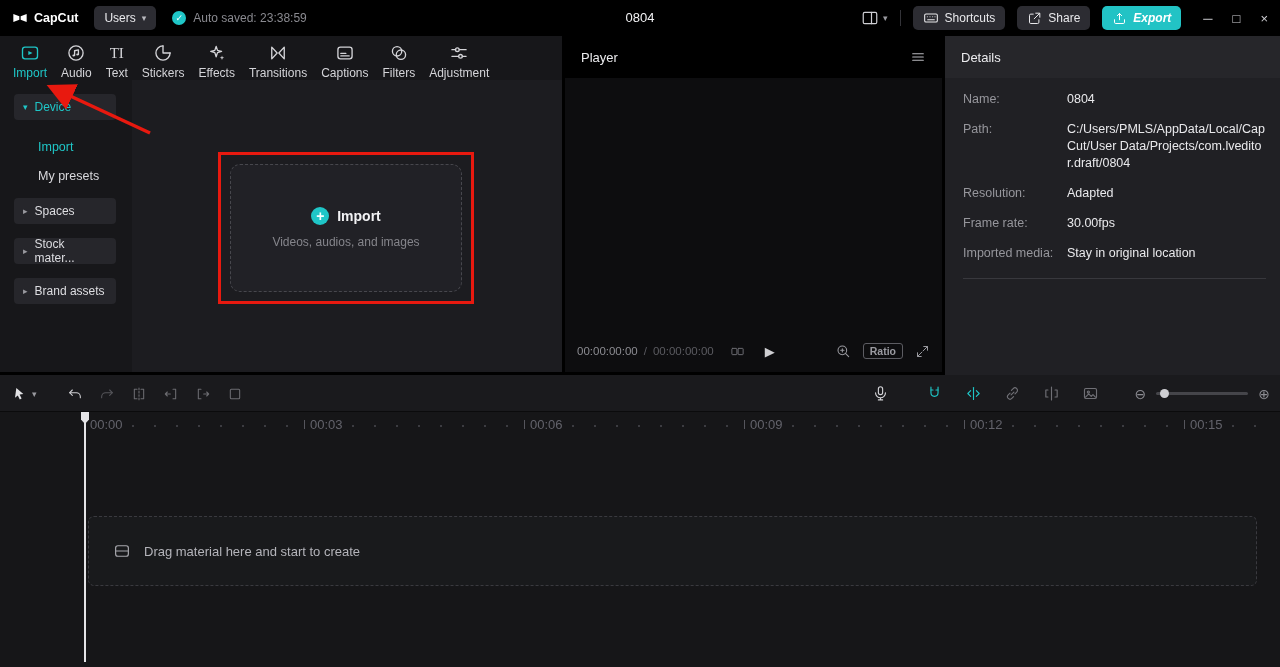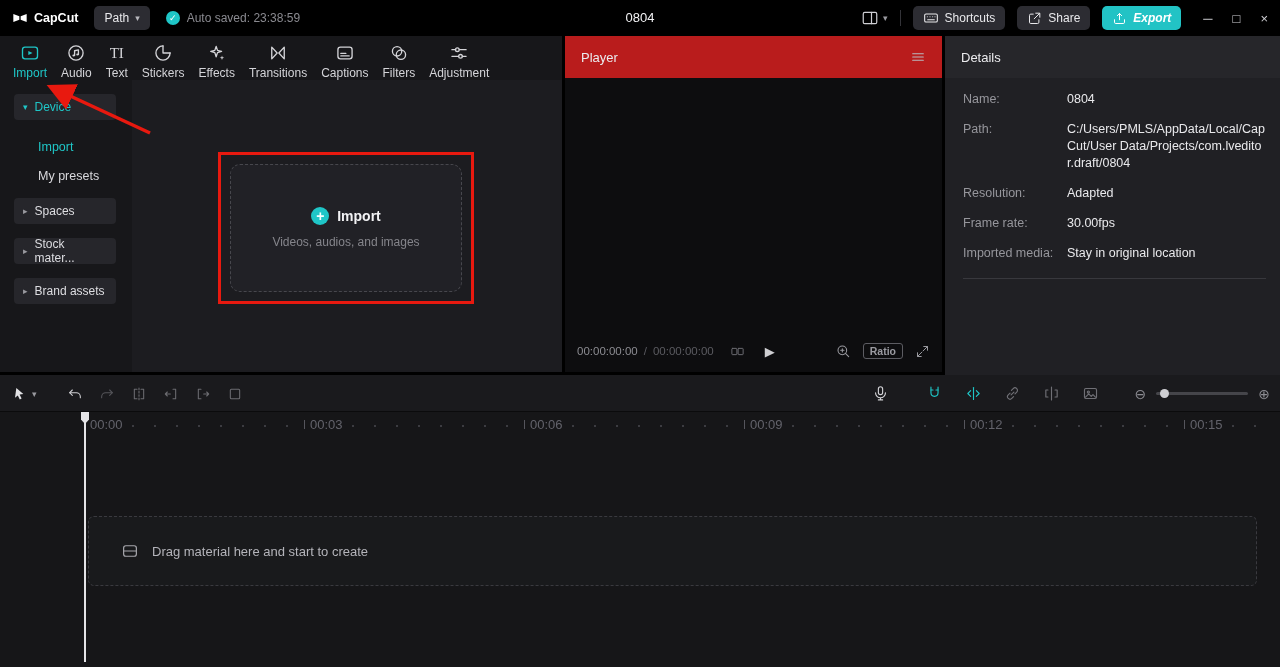--- a/index.html
+++ b/index.html
@@ -30,21 +30,21 @@
   .tb-title{position:absolute;left:50%;transform:translateX(-50%);top:10px;font-size:13px;color:#f2f2f4;}
   .tb-right{margin-left:auto;display:flex;align-items:center;gap:12px;}
   .tb-icon-btn{background:none;border:none;color:#cfcfd4;display:flex;align-items:center;gap:4px;cursor:pointer;}
   .tb-icon-btn .caret{font-size:9px;color:#9a9aa0;}
   .tb-divider{width:1px;height:16px;background:#333338;}
   .tb-btn.export{background:var(--export-bg);color:#ffffff;font-weight:bold;font-style:italic;}
   .win-controls{display:flex;align-items:center;gap:20px;margin-left:10px;color:#cfcfd4;font-size:13px;}
   .win-controls span{cursor:pointer;}
 
   
-  .panel-header{height:42px;display:flex;align-items:center;padding:0 16px;font-size:13px;color:#ebebee;background:#b91c1c;}
+  .panel-header{height:42px;display:flex;align-items:center;padding:0 16px;font-size:13px;color:#ebebee;background:#000000;}
 
   
   .media-panel{position:absolute;left:0;top:36px;width:562px;height:336px;background:#17171a;overflow:hidden;}
   .media-tabs{position:absolute;left:0;top:0;right:0;height:44px;display:flex;align-items:flex-start;padding:5px 0 0 6px;}
   .tab{display:flex;flex-direction:column;align-items:center;gap:3px;color:#d4d4d8;padding:2px 7px;cursor:pointer;}
   .tab .ticon{height:20px;display:flex;align-items:center;justify-content:center;}
   .tab .ticon svg{width:20px;height:20px;}
   .tab .tlabel{font-size:12px;white-space:nowrap;}
   .tab.active{color:var(--accent);}
   .serif-ti{font-family:"Liberation Serif","DejaVu Serif",serif;font-size:15px;line-height:20px;}
@@ -110,40 +110,40 @@
   .tl-toggles span.on{color:var(--accent);}
   .tl-zoom{position:absolute;right:10px;top:0;height:37px;display:flex;align-items:center;gap:10px;color:#8b8b91;font-size:14px;}
   .zoom-slider{width:92px;height:3px;background:#45454a;border-radius:2px;position:relative;cursor:pointer;}
   .knob{position:absolute;left:4px;top:-3px;width:9px;height:9px;border-radius:50%;background:#cfcfd3;}
   .tl-ruler{position:absolute;left:0;top:37px;right:0;height:24px;}
   .ticks{position:absolute;left:88px;right:6px;top:13px;height:2px;background:repeating-linear-gradient(to right,#3c3c41 0 2px,transparent 2px 22px);}
   .mark{position:absolute;top:5px;height:14px;display:flex;align-items:center;gap:5px;font-size:13px;color:#63636b;background:#161618;padding-right:4px;}
   .mark i{width:1px;height:9px;background:#55555c;}
   .mark b{font-weight:normal;}
   .tl-tracks{position:absolute;left:0;top:61px;right:0;bottom:0;}
-  .drop-track{position:absolute;left:88px;right:23px;top:80px;height:70px;background:#191a1c;border:1px dashed #3a3a3f;border-radius:6px;display:flex;align-items:center;padding-left:32px;gap:13px;cursor:pointer;}
+  .drop-track{position:absolute;left:88px;right:23px;top:80px;height:70px;background:#191a1c;border:1px dashed #3a3a3f;border-radius:6px;display:flex;align-items:center;padding-left:24px;gap:13px;cursor:pointer;}
   .dt-icon{color:#a6a6ac;display:flex;}
   .dt-icon svg{width:18px;height:18px;}
   .dt-text{font-size:13px;color:#b4b4ba;}
   .playhead{position:absolute;left:84px;top:37px;bottom:5px;width:2px;background:#e4e4e7;z-index:6;cursor:ew-resize;}
   .ph-head{position:absolute;left:-3px;top:0;width:8px;height:12px;background:#e4e4e7;clip-path:polygon(0 0,100% 0,100% 62%,50% 100%,0 62%);}
 </style>
 </head>
 <body>
 
 <header class="topbar">
   <div class="tb-left">
     <div class="logo">
       <svg width="16" height="16" viewBox="0 0 24 24">
           <path d="M2 6l9 3.2v5.6L2 18zM22 6l-9 3.2v5.6L22 18z" fill="#fff"></path>
         </svg>
       <span>CapCut</span>
     </div>
     <button class="tb-btn">
-      <span>Path</span>
+      <span>Users</span>
       <span class="caret">▾</span>
     </button>
     <div class="autosave">
       <span class="check-circle">
           <span>✓</span>
         </span>
       <span>Auto saved: 23:38:59</span>
     </div>
   </div>
   <div class="tb-title">0804</div>

